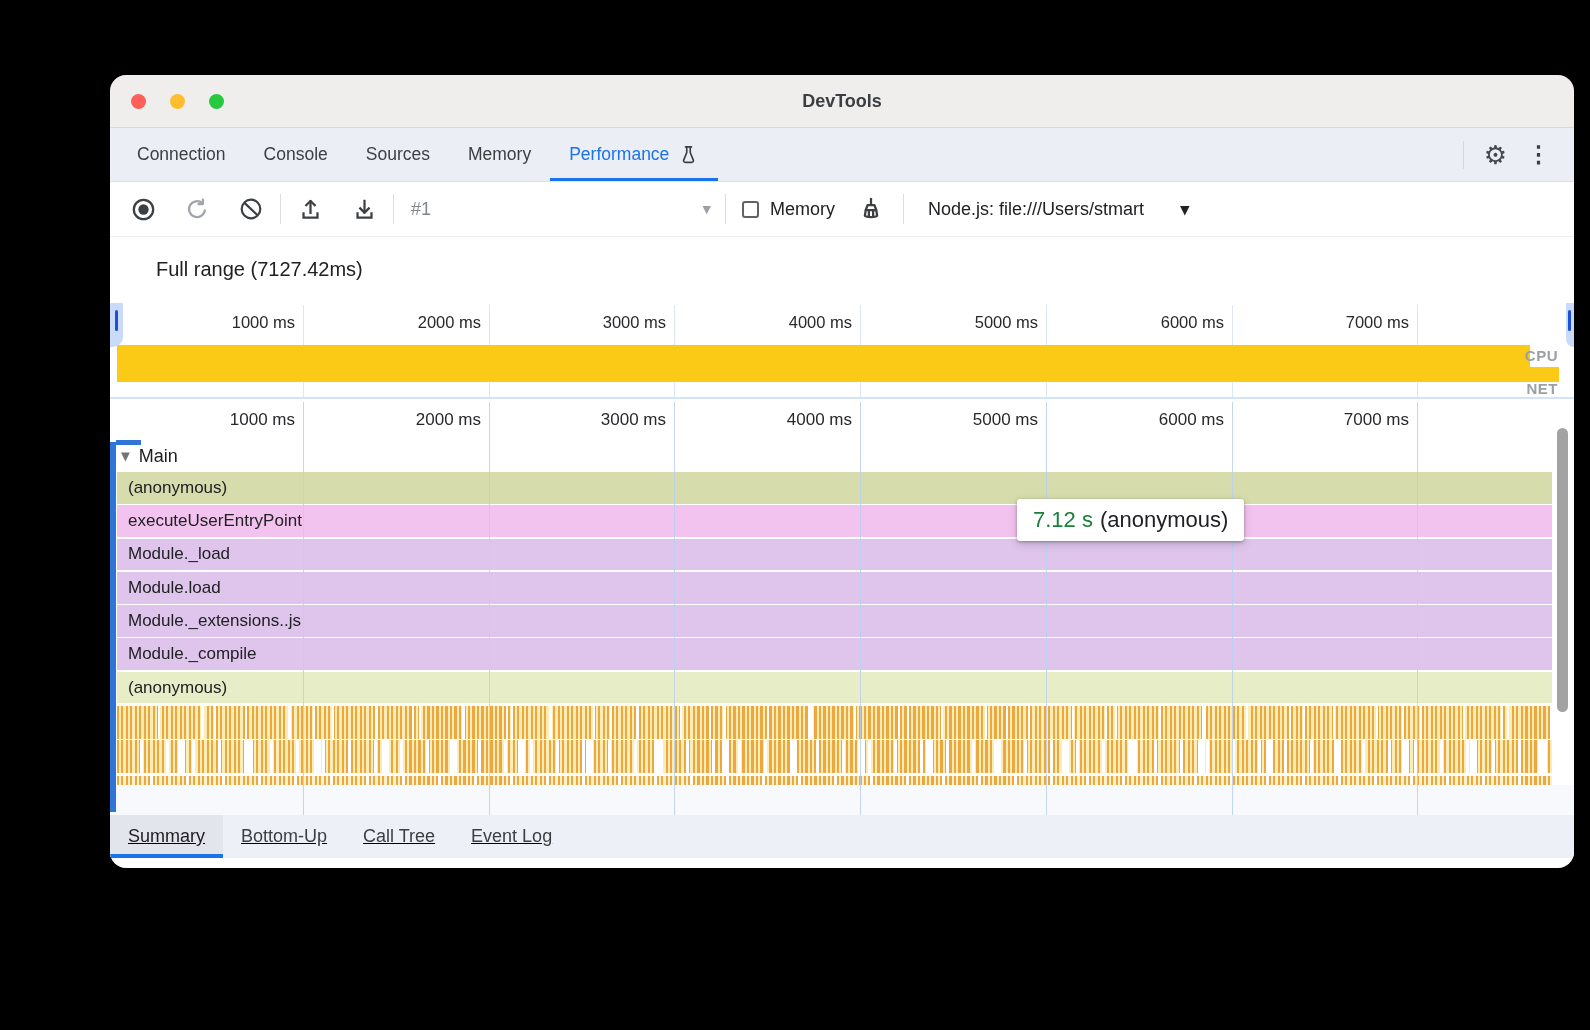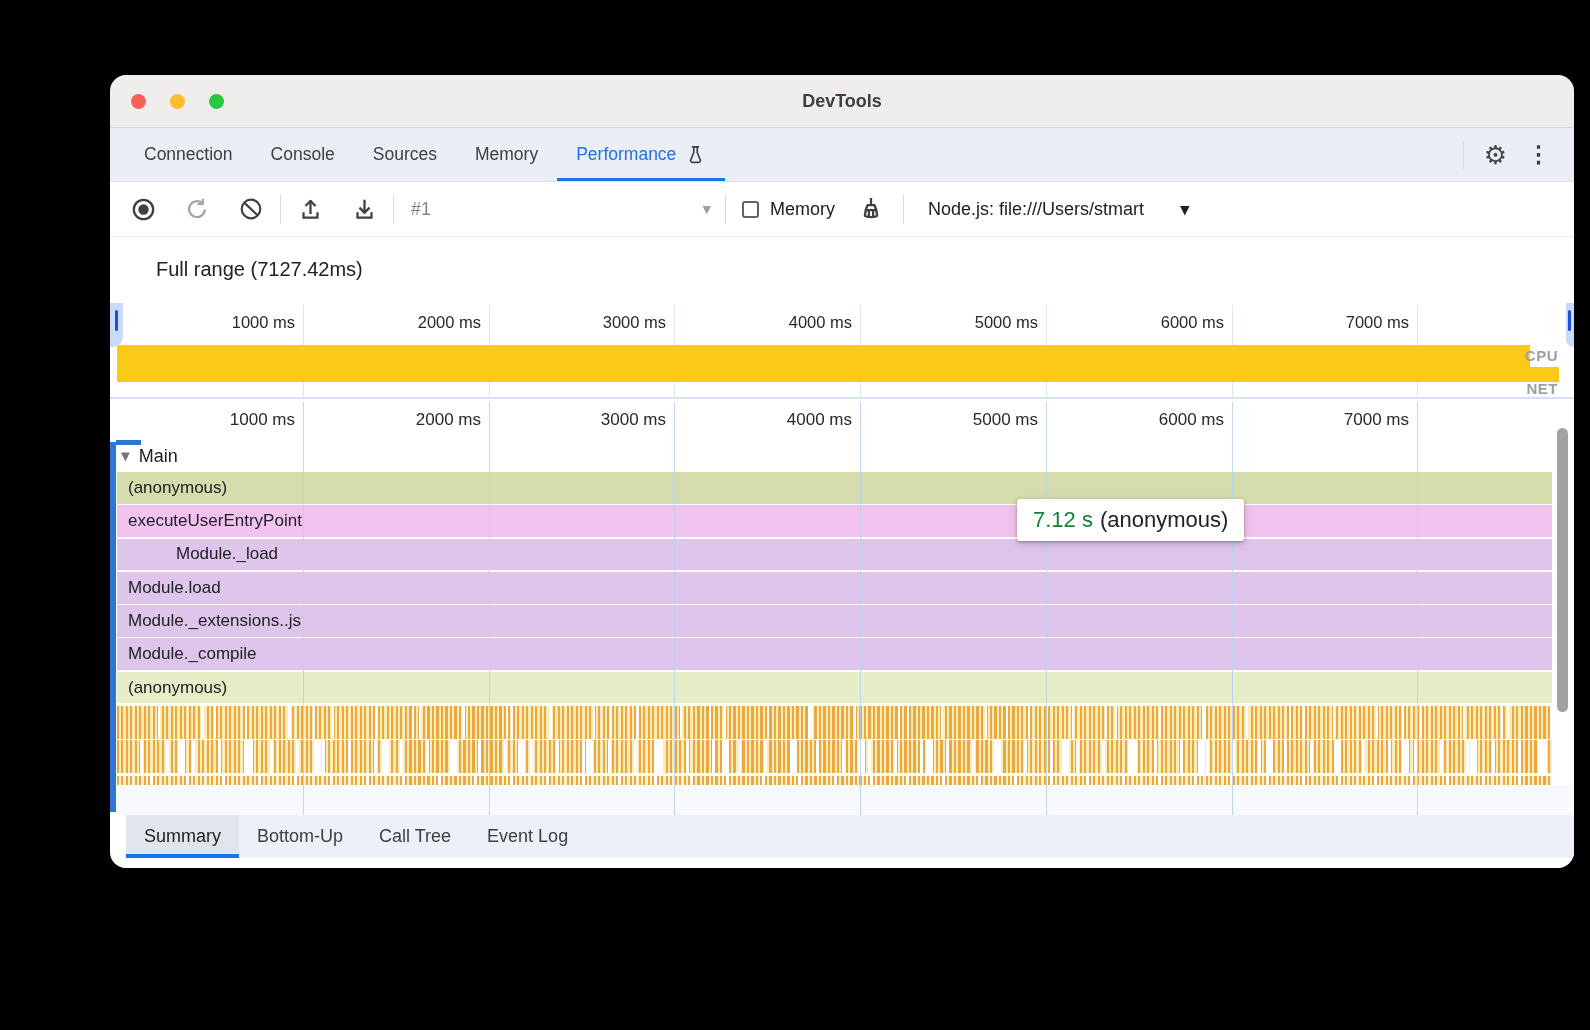--- a/index.html
+++ b/index.html
@@ -10,21 +10,21 @@
   
   .titlebar { height:53px; background:#f0eeec; border-bottom:1px solid #d9d8d6; position:relative;
               display:flex; align-items:center; }
   .traffic { position:absolute; left:21px; top:0; height:100%; display:flex; align-items:center; gap:24px; }
   .light { width:15px; height:15px; border-radius:50%; display:inline-block; }
   .light.red { background:#ff5f57; } .light.yellow { background:#febc2f; } .light.green { background:#27c93f; }
   .win-title { width:100%; text-align:center; font-size:18px; font-weight:700; color:#3b3e42; }
 
   
   .tabbar { height:54px; background:#eceef5; border-bottom:1px solid #dfe1e6; display:flex; align-items:stretch; position:relative; }
-  .tabs { display:flex; align-items:stretch; padding-left:15px; }
+  .tabs { display:flex; align-items:stretch; padding-left:8px; }
   .tab { display:flex; align-items:center; padding:0 19px; font-size:17.5px; color:#3c4043; position:relative; }
   .tab.active { color:#1a73e8; }
   .tab.active::after { content:""; position:absolute; left:0; right:0; bottom:0; height:3px; background:#1a73e8; }
   .tab .flask { margin-left:9px; color:#3c4043; display:flex; }
   .tabbar-right { margin-left:auto; display:flex; align-items:center; gap:20px; padding-right:24px; }
   .vdiv { width:1px; height:28px; background:#d5d7dc; }
   .gear-glyph { font-size:26px; color:#46494d; line-height:1; font-family:"DejaVu Sans", sans-serif; }
   .dots-glyph { font-size:23px; color:#3c4043; font-weight:700; line-height:1; }
 
   
@@ -91,21 +91,21 @@
       repeating-linear-gradient(90deg, transparent 0 33px, #fff 33px 36px),
       repeating-linear-gradient(90deg, #eca73e 0 2px, #fdf2cb 2px 4.5px); }
   .scroll-thumb { position:absolute; right:6px; top:26px; width:11px; height:284px;
                   background:#a2a2a2; border-radius:6px; z-index:6; }
   .tooltip { position:absolute; left:907px; top:97px; background:#fff; border-radius:3px;
              box-shadow:0 1px 3px rgba(0,0,0,.28), 0 3px 10px rgba(0,0,0,.18);
              padding:8px 16px; font-size:22px; color:#202124; white-space:nowrap; z-index:10; }
   .tooltip .dur { color:#188038; margin-right:7px; }
 
   
-  .bottom-tabs { position:absolute; left:16px; right:0; top:578px; height:43px; background:#eef0f7; display:flex; align-items:stretch; }
+  .bottom-tabs { position:absolute; left:0; right:0; top:578px; height:43px; background:#eef0f7; display:flex; align-items:stretch;text-decoration:underline; }
   .btab { display:flex; align-items:center; padding:0 18px; font-size:18px; color:#3c4043; position:relative; }
   .btab.active { background:#e2e5eb; color:#202124; }
   .btab.active::after { content:""; position:absolute; left:0; right:0; bottom:0; height:4px; background:#1a73e8; }
 
   svg { display:block; }
 </style>
 </head>
 <body>
 
 <div class="window">
@@ -271,21 +271,21 @@
       </div>
       <div class="blue-corner"></div>
       <div class="blue-bar"></div>
       <div class="rows" id="flame-rows">
           <div class="flame-row" style="background: rgb(214, 220, 171);">
             <span>(anonymous)</span>
           </div>
           <div class="flame-row" style="background: rgb(243, 195, 239);">
             <span>executeUserEntryPoint</span>
           </div>
-          <div class="flame-row" style="background: rgb(223, 197, 236); padding-left: 48px;">
+          <div class="flame-row" style="background: rgb(223, 197, 236);">
             <span>Module._load</span>
           </div>
           <div class="flame-row" style="background: rgb(223, 197, 236);">
             <span>Module.load</span>
           </div>
           <div class="flame-row" style="background: rgb(223, 197, 236);">
             <span>Module._extensions..js</span>
           </div>
           <div class="flame-row" style="background: rgb(223, 197, 236);">
             <span>Module._compile</span>

